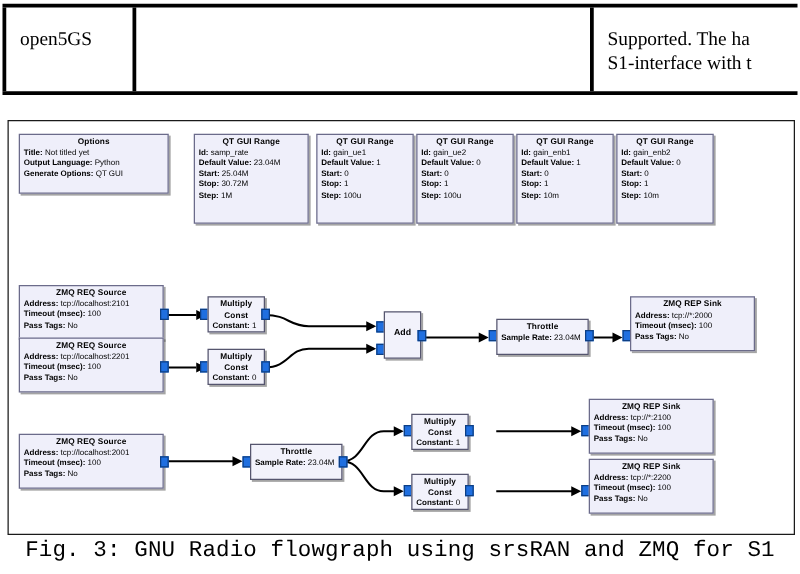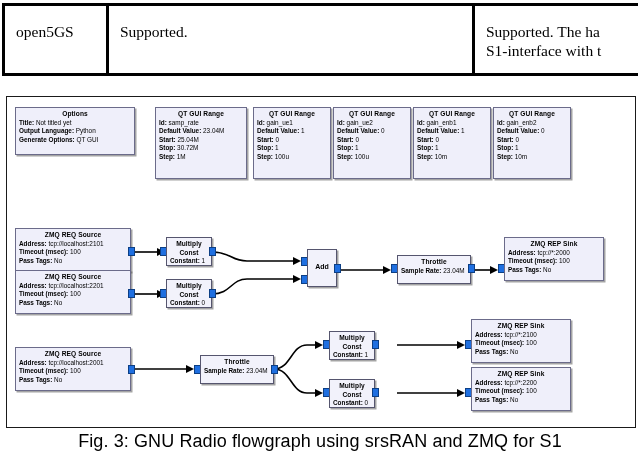--- a/index.html
+++ b/index.html
@@ -34,32 +34,31 @@
   
   .port{position:absolute;width:7px;height:9px;background:#1f6fe0;
         border:1px solid #0d3f84;box-sizing:border-box;}
 
   
   svg.wires{position:absolute;left:0;top:0;width:628px;height:330px;
             pointer-events:none;}
 
   
   #caption{position:absolute;left:6px;top:431px;width:628px;
-           font-family:Liberation Sans, sans-serif;font-size:18px;color:#000;
+           font-family:Liberation Mono, monospace;font-size:18px;color:#000;
            text-align:center;letter-spacing:.1px;}
 </style>
 </head>
 <body>
 
 <div id="doc-table">
   <div class="vline" style="left:0px;"></div>
   <div class="vline" style="left:104px;"></div>
   <div class="vline" style="left:470px;"></div>
   <div class="tcell" id="cell-open5gs">open5GS</div>
-  <div class="tcell" id="cell-supported">Supported.</div>
   <div class="tcell" id="cell-right" style="white-space:pre-line;">Supported. The ha
 S1-interface with t</div>
 </div>
 
 <div id="flowgraph">
 
   <svg class="wires" viewBox="0 0 628 330">
     <g stroke="#000" stroke-width="1.6" fill="none">
 
       <path d="M124,155 L150,155"></path>

